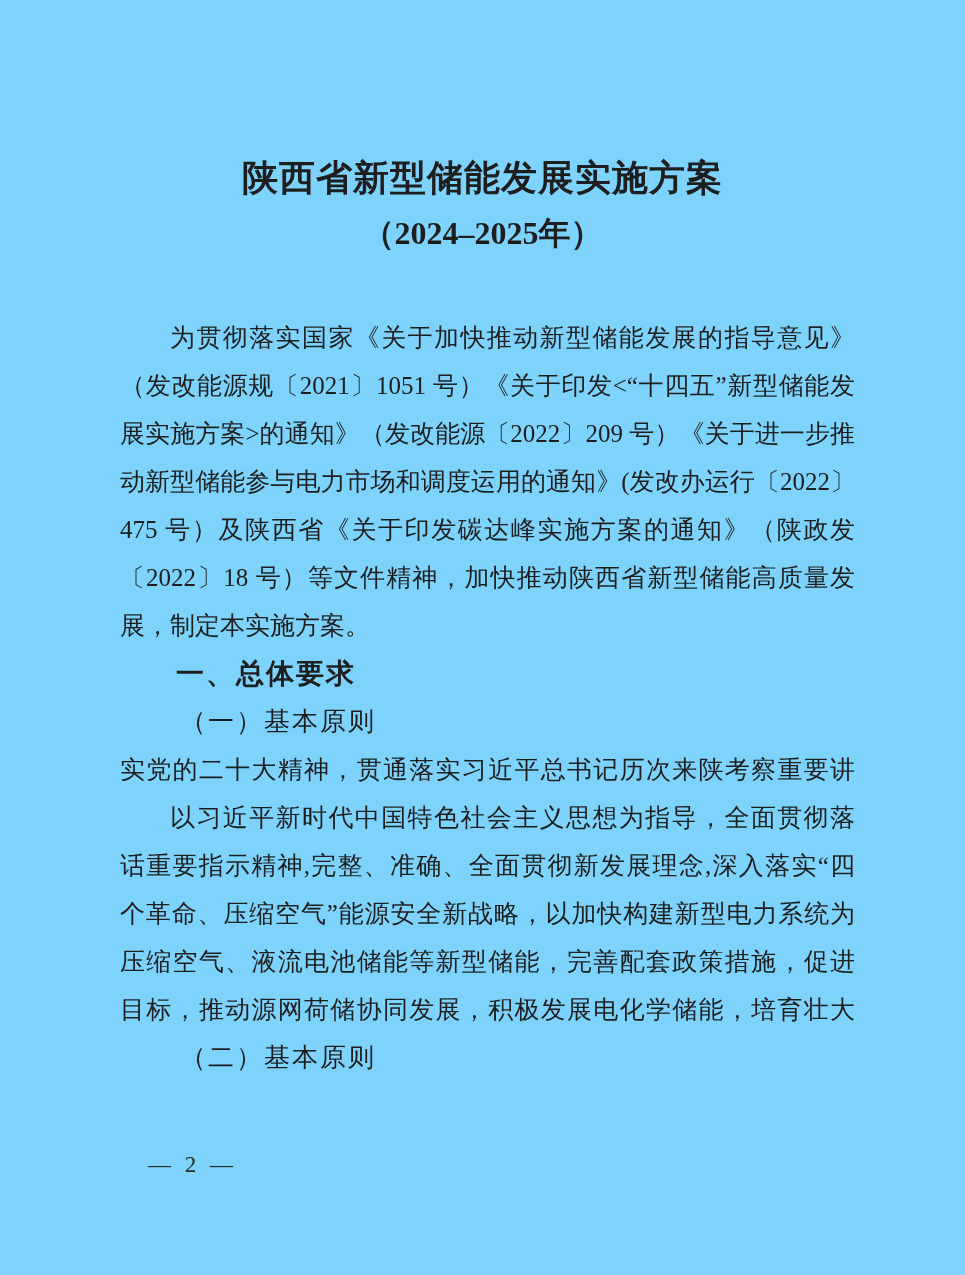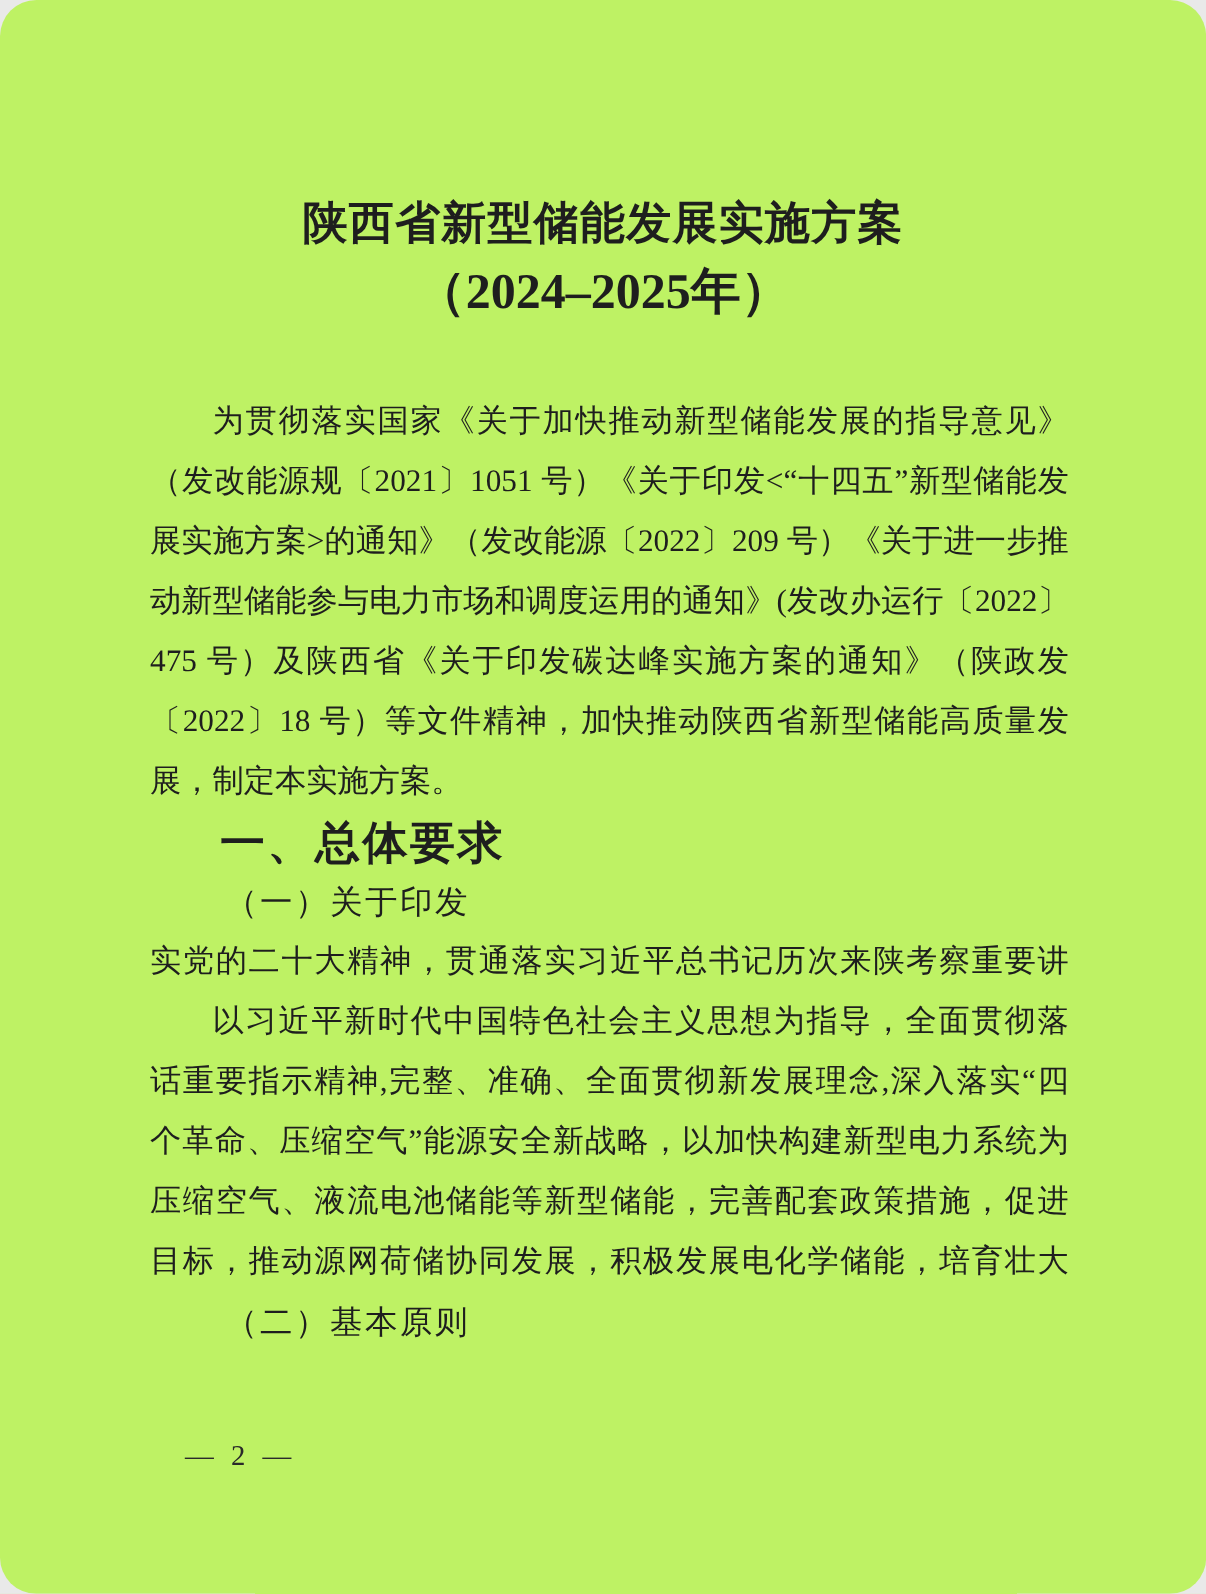--- a/index.html
+++ b/index.html
@@ -5,38 +5,37 @@
   html, body {
     margin: 0;
     padding: 0;
     background: #e9e9e9;
   }
   .page {
     position: relative;
     width: 965px;
     height: 1275px;
     margin: 0 auto;
-    background: #bef264;
+    background: #7dd3fc;
     color: #1e1e1e;
     font-family: "Liberation Serif", "DejaVu Serif", serif;
     overflow: hidden;
-    border-radius: 29px;
   }
   .title-block {
     padding-top: 156px;
     text-align: center;
   }
   .title-line1 {
     font-size: 36px;
     font-weight: bold;
     letter-spacing: 1px;
     line-height: 44px;
   }
   .title-line2 {
-    font-size: 40px;
+    font-size: 32px;
     font-weight: bold;
     margin-top: 12px;
     line-height: 42px;
   }
   .body {
     margin: 60px 110px 0 120px; 
     font-size: 25px;
   }
   .line {
     height: 48px;
@@ -47,21 +46,21 @@
   }
   .line.indent { text-indent: 2em; }
   .line.short {
     text-align: right;
     text-align-last: left;
   }
   .heading {
     margin: 0;
     height: 48px;
     line-height: 48px;
-    font-size: 36px;
+    font-size: 28px;
     font-weight: bold;
     font-family: "Liberation Sans", "DejaVu Sans", sans-serif;
     text-indent: 56px;
     letter-spacing: 2px;
   }
   .subheading {
     margin: 0;
     height: 48px;
     line-height: 48px;
     font-size: 26px;
@@ -93,21 +92,21 @@
 
     <div class="line indent">为贯彻落实国家《关于加快推动新型储能发展的指导意见》</div>
     <div class="line">（发改能源规〔2021〕1051 号）《关于印发&lt;“十四五”新型储能发</div>
     <div class="line">展实施方案&gt;的通知》（发改能源〔2022〕209 号）《关于进一步推</div>
     <div class="line">动新型储能参与电力市场和调度运用的通知》(发改办运行〔2022〕</div>
     <div class="line">475 号）及陕西省《关于印发碳达峰实施方案的通知》（陕政发</div>
     <div class="line">〔2022〕18 号）等文件精神，加快推动陕西省新型储能高质量发</div>
     <div class="line short">展，制定本实施方案。</div>
 
     <h2 class="heading">一、总体要求</h2>
-    <h3 class="subheading">（一）关于印发</h3>
+    <h3 class="subheading">（一）基本原则</h3>
 
     <div class="line">实党的二十大精神，贯通落实习近平总书记历次来陕考察重要讲</div>
     <div class="line indent">以习近平新时代中国特色社会主义思想为指导，全面贯彻落</div>
     <div class="line">话重要指示精神,完整、准确、全面贯彻新发展理念,深入落实“四</div>
     <div class="line">个革命、压缩空气”能源安全新战略，以加快构建新型电力系统为</div>
     <div class="line">压缩空气、液流电池储能等新型储能，完善配套政策措施，促进</div>
     <div class="line">目标，推动源网荷储协同发展，积极发展电化学储能，培育壮大</div>
 
     <h3 class="subheading">（二）基本原则</h3>
 

